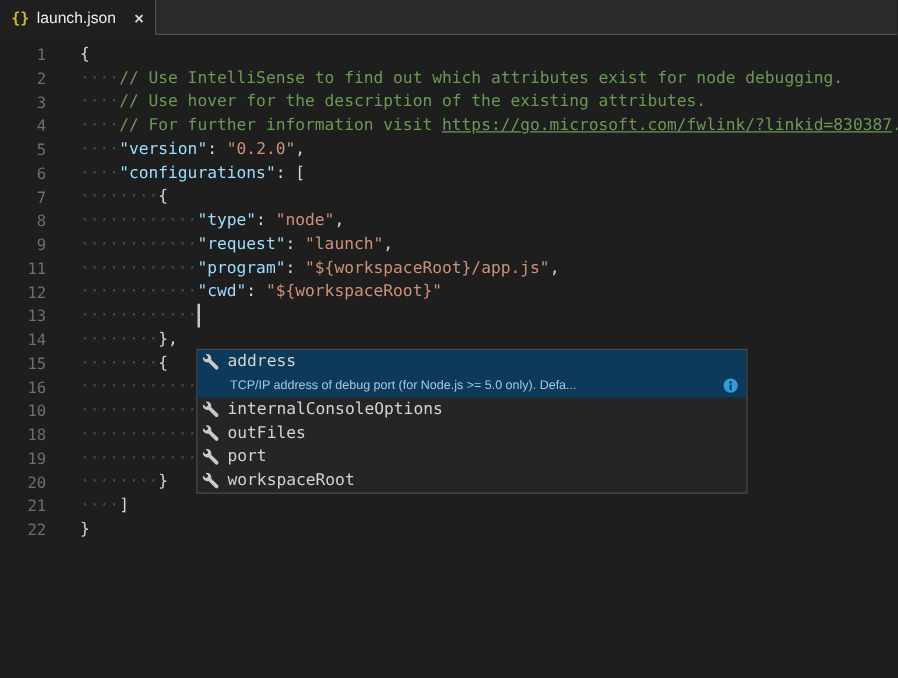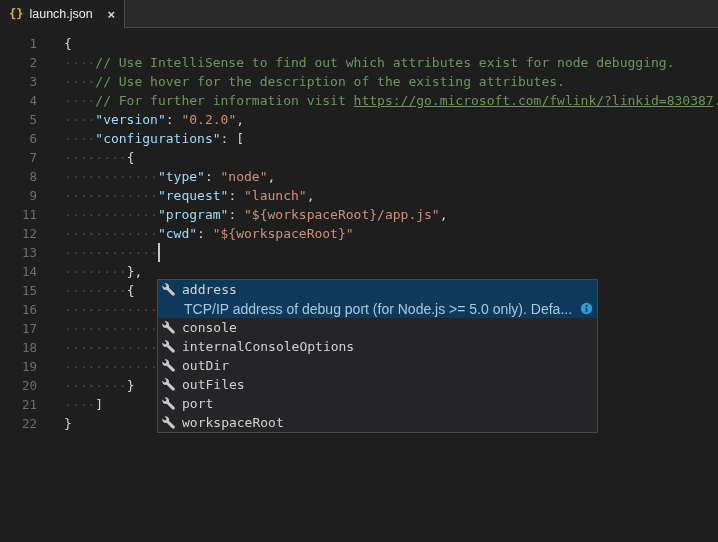--- a/index.html
+++ b/index.html
@@ -55,21 +55,21 @@
     color:var(--suggest-fg,#d4d4d4);
     z-index:5;
   }
   .sg-item.selected{background:var(--suggest-selected-bg,#0d3a5a);}
   .sg-row{height:19px;display:flex;align-items:center;padding:0 4px;cursor:pointer;}
   .sg-icon{flex:none;width:13px;height:13px;margin-right:7px;display:flex;align-items:center;}
   .sg-label{font-size:13px;line-height:19px;}
   .sg-detail{
     height:19px;display:flex;align-items:center;justify-content:space-between;
     padding:0 6px 0 26px;
-    font-family:"Liberation Sans",sans-serif;font-size:14px;
+    font-family:"Liberation Sans",sans-serif;font-size:10px;
     color:var(--suggest-detail-fg,#a9c7dd);
     white-space:nowrap;overflow:hidden;
   }
   .sg-info{flex:none;margin-left:8px;display:flex;align-items:center;cursor:pointer;}
 </style>
 </head>
 <body>
 
 <div class="window">
   <div class="tabbar">
@@ -91,21 +91,21 @@
         <div class="line"><span class="ln">6</span><span class="code"><span class="c-ws">····</span><span class="c-key">"configurations"</span><span class="c-punct">: [</span></span></div>
         <div class="line"><span class="ln">7</span><span class="code"><span class="c-ws">········</span><span class="c-punct">{</span></span></div>
         <div class="line"><span class="ln">8</span><span class="code"><span class="c-ws">············</span><span class="c-key">"type"</span><span class="c-punct">: </span><span class="c-str">"node"</span><span class="c-punct">,</span></span></div>
         <div class="line"><span class="ln">9</span><span class="code"><span class="c-ws">············</span><span class="c-key">"request"</span><span class="c-punct">: </span><span class="c-str">"launch"</span><span class="c-punct">,</span></span></div>
         <div class="line"><span class="ln">11</span><span class="code"><span class="c-ws">············</span><span class="c-key">"program"</span><span class="c-punct">: </span><span class="c-str">"${workspaceRoot}/app.js"</span><span class="c-punct">,</span></span></div>
         <div class="line"><span class="ln">12</span><span class="code"><span class="c-ws">············</span><span class="c-key">"cwd"</span><span class="c-punct">: </span><span class="c-str">"${workspaceRoot}"</span></span></div>
         <div class="line"><span class="ln">13</span><span class="code"><span class="c-ws">············</span><span class="cursor-bar"></span></span></div>
         <div class="line"><span class="ln">14</span><span class="code"><span class="c-ws">········</span><span class="c-punct">},</span></span></div>
         <div class="line"><span class="ln">15</span><span class="code"><span class="c-ws">········</span><span class="c-punct">{</span></span></div>
         <div class="line"><span class="ln">16</span><span class="code"><span class="c-ws">············</span></span></div>
-        <div class="line"><span class="ln">17</span><span class="code"><span class="c-ws">············</span></span></div>
+        <div class="line"><span class="ln">10</span><span class="code"><span class="c-ws">············</span></span></div>
         <div class="line"><span class="ln">18</span><span class="code"><span class="c-ws">············</span></span></div>
         <div class="line"><span class="ln">19</span><span class="code"><span class="c-ws">············</span></span></div>
         <div class="line"><span class="ln">20</span><span class="code"><span class="c-ws">········</span><span class="c-punct">}</span></span></div>
         <div class="line"><span class="ln">21</span><span class="code"><span class="c-ws">····</span><span class="c-punct">]</span></span></div>
         <div class="line"><span class="ln">22</span><span class="code"><span class="c-punct">}</span></span></div>
       </div>
   </div>
 
   <div class="suggest" id="suggest">
       <div class="sg-item selected">
@@ -128,41 +128,21 @@
           </span>
         </div>
       </div>
       <div class="sg-item">
         <div class="sg-row">
           <span class="sg-icon">
             <svg width="13" height="13" viewBox="0 0 16 16">
               <path fill="var(--icon)" d="M.3 4.3c0 2.4 1.9 4.3 4.3 4.3.4 0 .8-.07 1.2-.2l6.7 6.7c.8.8 2 .8 2.7 0 .8-.8.8-2 0-2.7L8.5 5.8c.14-.4.2-.8.2-1.2C8.7 2.2 6.8.3 4.4.3c-.45 0-.9.07-1.3.2l2.4 2.4-.5 2-2 .5L.5 3c-.14.4-.2.9-.2 1.3z"></path>
             </svg>
           </span>
-          <span class="sg-label">console</span>
-        </div>
-      </div>
-      <div class="sg-item">
-        <div class="sg-row">
-          <span class="sg-icon">
-            <svg width="13" height="13" viewBox="0 0 16 16">
-              <path fill="var(--icon)" d="M.3 4.3c0 2.4 1.9 4.3 4.3 4.3.4 0 .8-.07 1.2-.2l6.7 6.7c.8.8 2 .8 2.7 0 .8-.8.8-2 0-2.7L8.5 5.8c.14-.4.2-.8.2-1.2C8.7 2.2 6.8.3 4.4.3c-.45 0-.9.07-1.3.2l2.4 2.4-.5 2-2 .5L.5 3c-.14.4-.2.9-.2 1.3z"></path>
-            </svg>
-          </span>
           <span class="sg-label">internalConsoleOptions</span>
-        </div>
-      </div>
-      <div class="sg-item">
-        <div class="sg-row">
-          <span class="sg-icon">
-            <svg width="13" height="13" viewBox="0 0 16 16">
-              <path fill="var(--icon)" d="M.3 4.3c0 2.4 1.9 4.3 4.3 4.3.4 0 .8-.07 1.2-.2l6.7 6.7c.8.8 2 .8 2.7 0 .8-.8.8-2 0-2.7L8.5 5.8c.14-.4.2-.8.2-1.2C8.7 2.2 6.8.3 4.4.3c-.45 0-.9.07-1.3.2l2.4 2.4-.5 2-2 .5L.5 3c-.14.4-.2.9-.2 1.3z"></path>
-            </svg>
-          </span>
-          <span class="sg-label">outDir</span>
         </div>
       </div>
       <div class="sg-item">
         <div class="sg-row">
           <span class="sg-icon">
             <svg width="13" height="13" viewBox="0 0 16 16">
               <path fill="var(--icon)" d="M.3 4.3c0 2.4 1.9 4.3 4.3 4.3.4 0 .8-.07 1.2-.2l6.7 6.7c.8.8 2 .8 2.7 0 .8-.8.8-2 0-2.7L8.5 5.8c.14-.4.2-.8.2-1.2C8.7 2.2 6.8.3 4.4.3c-.45 0-.9.07-1.3.2l2.4 2.4-.5 2-2 .5L.5 3c-.14.4-.2.9-.2 1.3z"></path>
             </svg>
           </span>
           <span class="sg-label">outFiles</span>

